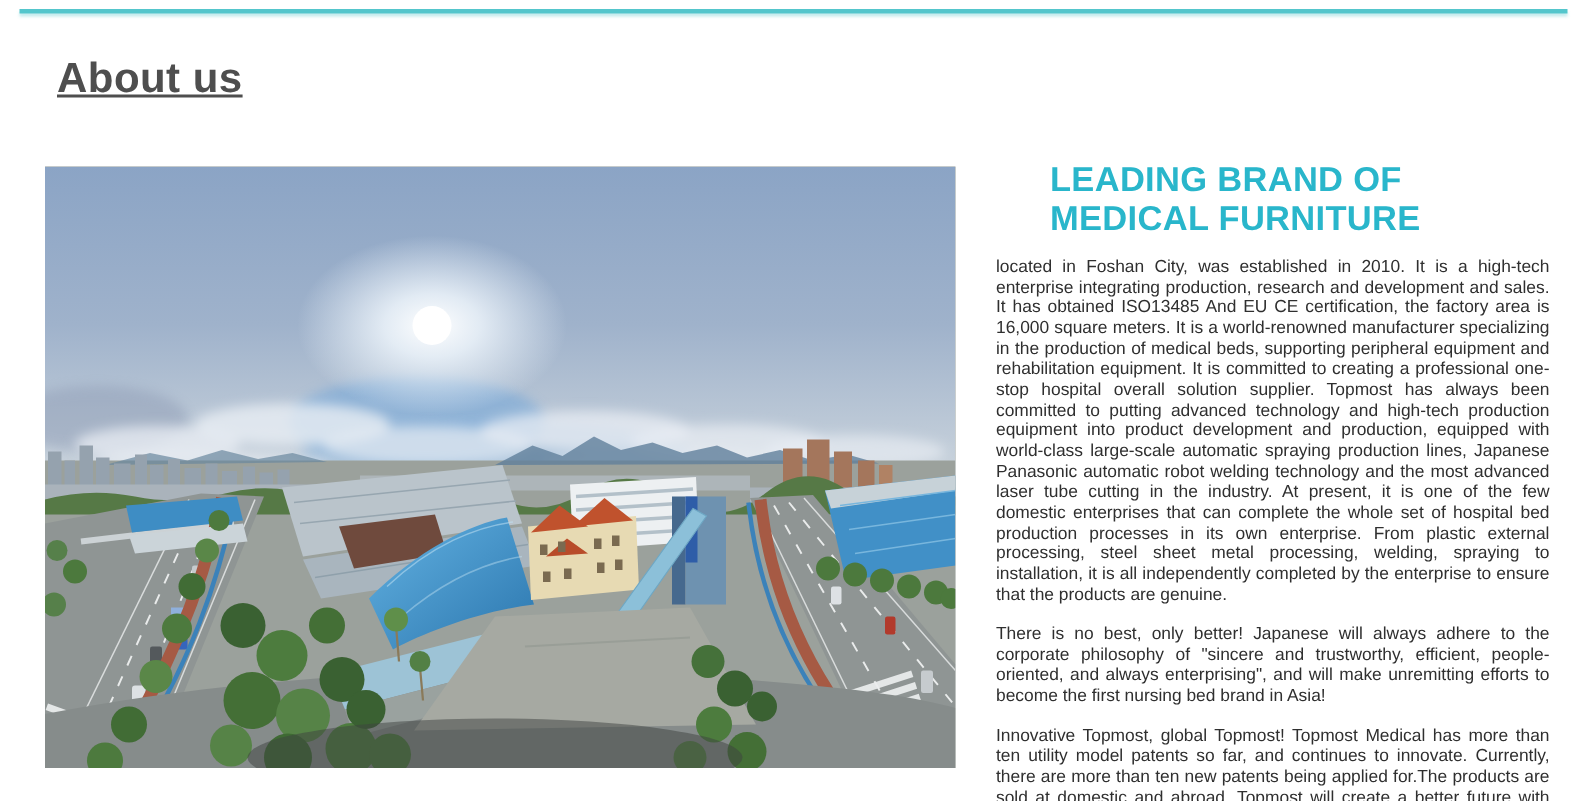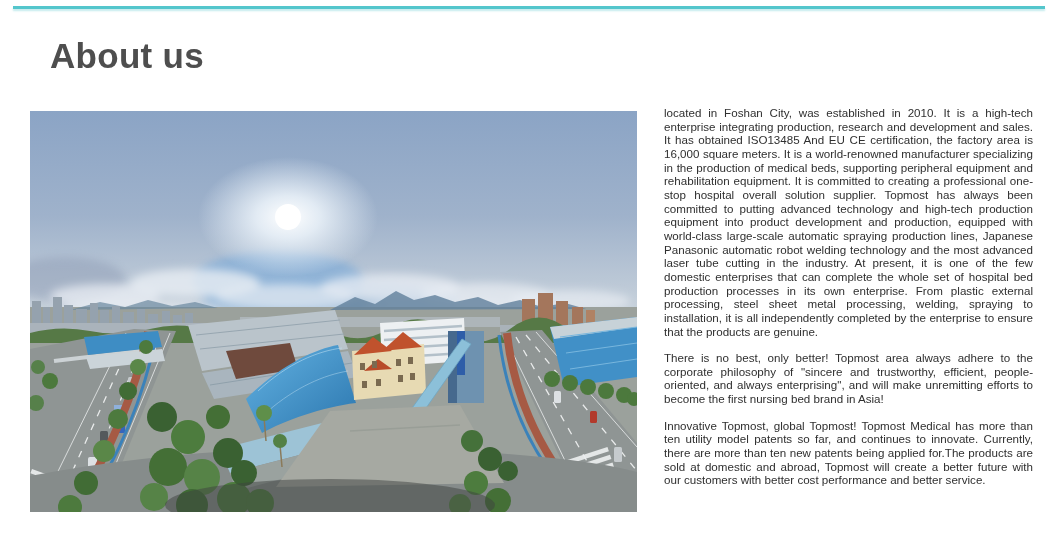--- a/index.html
+++ b/index.html
@@ -15,23 +15,24 @@
     background:#ffffff;
     font-family:"Liberation Sans", sans-serif;
     overflow:hidden;
   }
   .top-line{
     position:absolute;left:13px;top:6px;width:1032px;height:3px;
     background:var(--top-line);
     box-shadow:0 2px 2px rgba(84,198,204,.35);
   }
   .page-title{
-    position:absolute;left:50px;top:36px;
-    font-size:35px;font-weight:700;color:var(--title-color);
+    position:absolute;left:38px;top:36px;
+    font-size:28px;font-weight:700;color:var(--title-color);
     letter-spacing:.3px;
+    text-decoration:underline;
   }
   .photo{
     position:absolute;left:30px;top:111px;width:607px;height:401px;
     overflow:hidden;background:#9ba19c;
   }
   .photo svg{display:block;width:607px;height:401px;}
   .content{
     position:absolute;left:652px;top:106px;width:381px;
   }
   .section-heading{
@@ -259,16 +260,20 @@
       <circle cx="8" cy="256" r="7" fill="#56804a"></circle>
         <circle cx="20" cy="270" r="8" fill="#4c793d"></circle>
       <circle cx="6" cy="292" r="8" fill="#56804a"></circle>
     </g>
 
     <ellipse cx="300" cy="394" rx="165" ry="26" fill="#3d4140" opacity="0.5"></ellipse>
   </svg>
 </div>
 
 <div class="content">
+  <h2 class="section-heading">
+    <span>LEADING BRAND OF</span>
+    <span>MEDICAL FURNITURE</span>
+  </h2>
   <p>located in Foshan City, was established in 2010.  It is a high-tech enterprise integrating production, research and development and sales. It has obtained ISO13485 And EU CE certification, the  factory area is 16,000 square meters. It is a world-renowned manufacturer specializing in the production of medical beds, supporting peripheral equipment and rehabilitation equipment. It is committed to creating a professional one-stop hospital overall solution supplier. Topmost has always been committed to putting advanced technology and high-tech production equipment into product development and production, equipped with world-class large-scale automatic spraying production lines, Japanese Panasonic automatic robot welding technology and the most advanced laser tube cutting in the industry. At present, it is one of the few domestic enterprises that can complete the whole set of hospital bed production processes in its own enterprise. From plastic external processing, steel sheet metal processing, welding, spraying to installation, it is all independently completed by the enterprise to ensure that the products are genuine.</p>
-  <p>There is no best, only better! Topmost area always adhere to the corporate philosophy of "sincere and trustworthy, efficient, people-oriented, and always enterprising", and will make unremitting efforts to become the first nursing bed brand in Asia!</p>
+  <p>There is no best, only better! Japanese will always adhere to the corporate philosophy of "sincere and trustworthy, efficient, people-oriented, and always enterprising", and will make unremitting efforts to become the first nursing bed brand in Asia!</p>
   <p>Innovative Topmost, global Topmost! Topmost Medical has more than ten utility model patents so far, and continues to innovate. Currently, there are more than ten new patents being applied for.The products are sold at domestic  and abroad, Topmost will create a better future with our customers with better cost performance and better service.</p>
 </div>
 
 </body></html>

